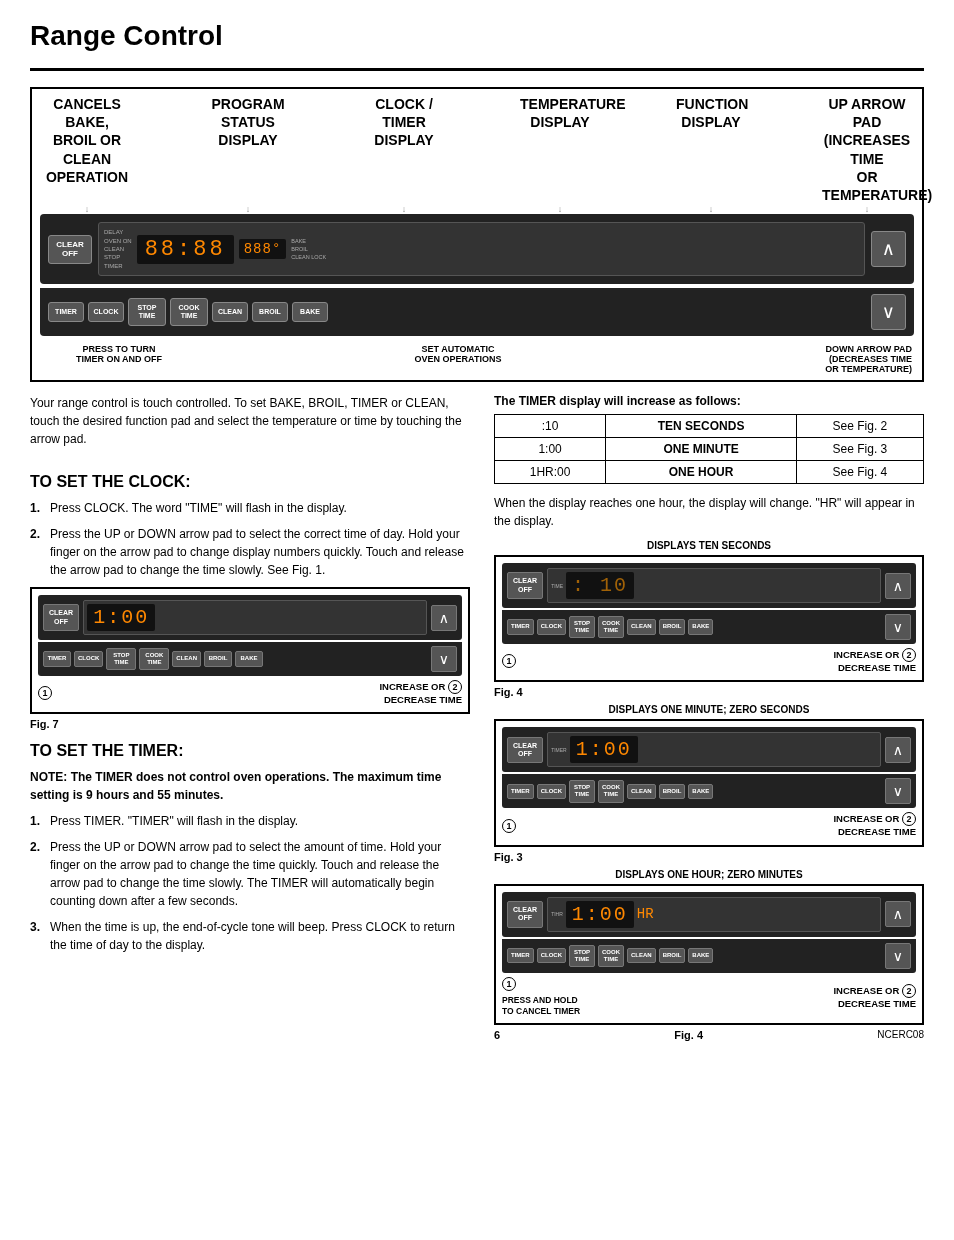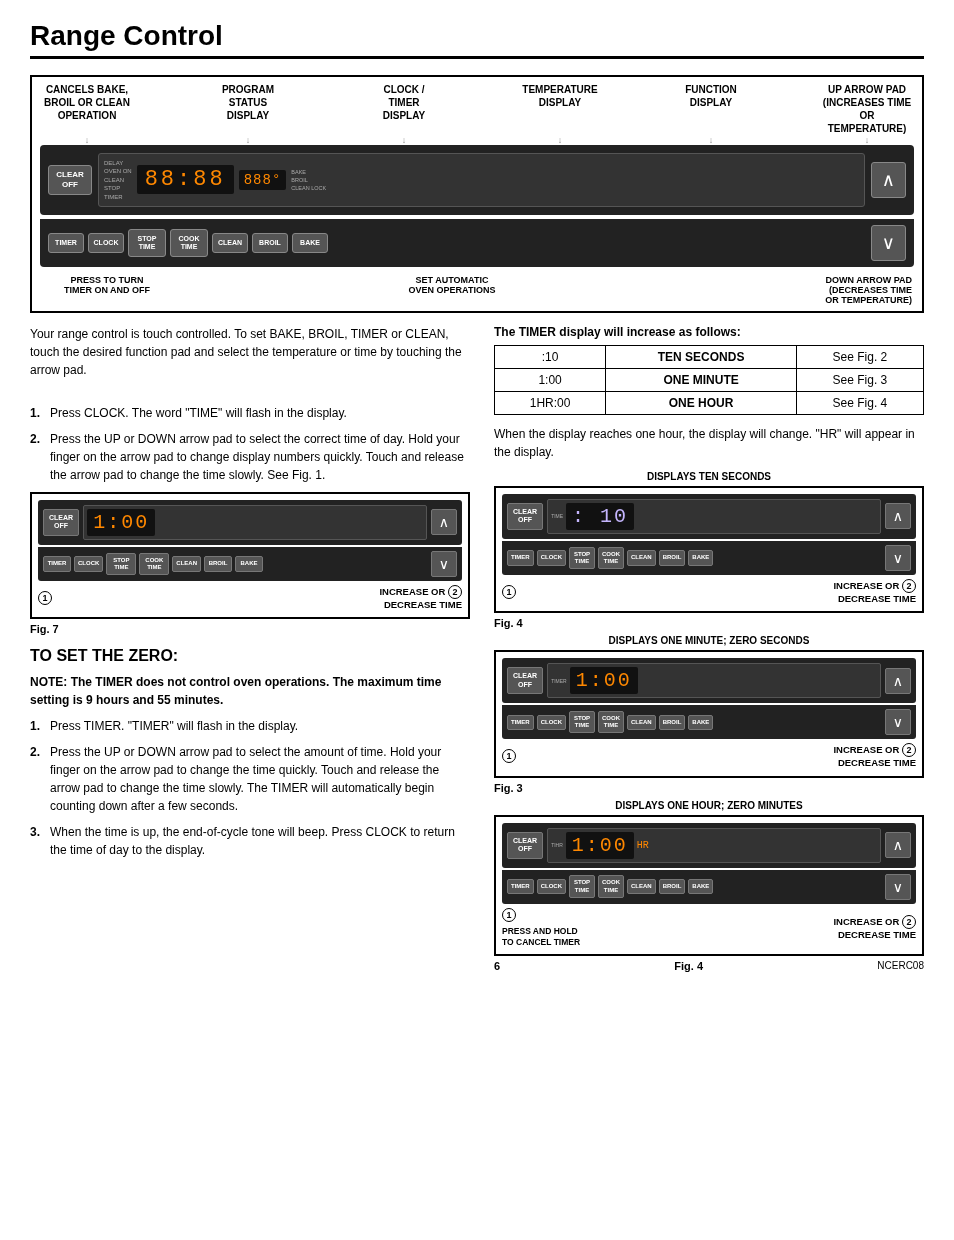--- a/index.html
+++ b/index.html
@@ -10,21 +10,21 @@
       color: #000;
       width: 954px;
       padding: 20px 30px;
     }
 
     
     .page-title {
       font-size: 28px;
       font-weight: bold;
       border-bottom: 3px solid #000;
-      padding-bottom: 4px;
+      padding-bottom: 16px;
       margin-bottom: 16px;
       font-family: 'Arial Black', Arial, sans-serif;
     }
 
     
     .two-col {
       display: flex;
       gap: 24px;
     }
     .col-left { width: 440px; flex-shrink: 0; }
@@ -147,21 +147,21 @@
     .timer-table .desc { width: 120px; font-weight: bold; margin-top: 31px; }
     .timer-table .ref { width: 80px; text-align: center; }
   </style>
 </head>
 <body>
 
 <div class="page-title">Range Control</div>
 
 <div class="control-diagram">
 
-  <div style="display:flex; justify-content:space-between; padding: 6px 10px 0 10px; font-size:10px; font-weight:bold; text-align:center; line-height:1.3;">
+  <div style="display:flex; justify-content:space-between; padding: 6px 10px 0 10px; font-size:14px; font-weight:bold; text-align:center; line-height:1.3;">
     <div style="width:90px;">CANCELS BAKE,
 BROIL OR
 CLEAN OPERATION</div>
     <div style="width:80px;">PROGRAM
 STATUS
 DISPLAY</div>
     <div style="width:80px;">CLOCK /<br>TIMER<br>DISPLAY</div>
     <div style="width:80px;">TEMPERATURE<br>DISPLAY</div>
     <div style="width:70px;">FUNCTION<br>DISPLAY</div>
     <div style="width:90px;">UP ARROW PAD<br>(INCREASES TIME<br>OR TEMPERATURE)</div>
@@ -194,33 +194,34 @@
     <div class="btn-sm" style="min-width:36px;">TIMER</div>
     <div class="btn-sm" style="min-width:36px;">CLOCK</div>
     <div class="btn-sm" style="min-width:38px;">STOP<br>TIME</div>
     <div class="btn-sm" style="min-width:38px;">COOK<br>TIME</div>
     <div class="btn-sm" style="min-width:36px;">CLEAN</div>
     <div class="btn-sm" style="min-width:36px;">BROIL</div>
     <div class="btn-sm" style="min-width:36px;">BAKE</div>
     <div style="margin-left:auto; background:#555; border:1px solid #888; color:#fff; font-size:18px; text-align:center; padding:6px 10px; border-radius:3px;">∨</div>
   </div>
 
-  <div style="display:flex; justify-content:space-between; padding:2px 10px 6px 10px; font-size:9px; font-weight:bold;">
+  <div style="display:flex; justify-content:space-between; padding:2px 10px 6px 22px; font-size:9px; font-weight:bold;">
     <div style="text-align:center; width:130px;">PRESS TO TURN<br>TIMER ON AND OFF</div>
     <div style="text-align:center; width:130px;">SET AUTOMATIC<br>OVEN OPERATIONS</div>
     <div style="text-align:right; width:180px;">DOWN ARROW PAD<br>(DECREASES TIME<br>OR TEMPERATURE)</div>
   </div>
 </div>
 
 <div class="two-col">
 
   <div class="col-left">
 
     <p class="intro-text">Your range control is touch controlled. To set BAKE, BROIL, TIMER or CLEAN, touch the desired function pad and select the temperature or time by touching the arrow pad.</p>
 
+    <div class="section-heading">TO SET THE CLOCK:</div>
     <ol class="instruction-list">
       <li>
           <span class="num">1.</span>
           <span>Press CLOCK. The word "TIME" will flash in the display.</span>
         </li>
       <li>
           <span class="num">2.</span>
           <span>Press the UP or DOWN arrow pad to select the correct time of day. Hold your finger on the arrow pad to change display numbers quickly. Touch and release the arrow pad to change the time slowly. See Fig. 1.</span>
         </li>
     </ol>
@@ -246,21 +247,21 @@
 
       <div style="display:flex; justify-content:space-between; align-items:center; margin-top:4px;">
         <div style="display:flex; align-items:center; gap:4px;">
           <span class="circled">1</span>
         </div>
         <div style="font-size:9.5px; font-weight:bold; text-align:right; line-height:1.3;">INCREASE OR <span class="circled">2</span><br>DECREASE TIME</div>
       </div>
     </div>
     <div class="fig-label">Fig. 7</div>
 
-    <div class="section-heading">TO SET THE ZERO:</div>
+    <div class="section-heading">TO SET THE TIMER:</div>
     <div class="note-text">
       <span class="note-label">NOTE:</span> The TIMER does not control oven operations. The maximum time setting is 9 hours and 55 minutes.
     </div>
     <ol class="instruction-list">
       <li>
           <span class="num">1.</span>
           <span>Press TIMER. "TIMER" will flash in the display.</span>
         </li>
       <li>
           <span class="num">2.</span>
@@ -296,21 +297,21 @@
     </tbody>
       </table>
     <p style="font-size:12px; margin-bottom:10px; line-height:1.5;">When the display reaches one hour, the display will change. "HR" will appear in the display.</p>
 
     <div style="font-size:10px; font-weight:bold; text-align:center; margin-bottom:4px;">DISPLAYS TEN SECONDS</div>
     <div style="border:2px solid #000; background:#fff; margin-bottom:4px; padding:6px;">
       <div style="background:#222; border-radius:3px; padding:5px; display:flex; align-items:center; gap:4px;">
         <div style="background:#555; border:1px solid #777; color:#fff; font-size:7px; font-weight:bold; text-align:center; padding:4px 5px; border-radius:2px; min-width:32px; line-height:1.2;">CLEAR<br>OFF</div>
         <div style="flex:1; background:#333; border:1px solid #555; border-radius:2px; padding:3px; display:flex; align-items:center; gap:3px;">
           <div style="font-size:5px; color:#aaa; line-height:1.2;">TIME</div>
-          <div style="font-family:'Courier New',monospace; font-size:20px; color:#c4b5fd; background:#111; padding:2px 6px; border-radius:2px; letter-spacing:2px;">: 10</div>
+          <div style="font-family:'Courier New',monospace; font-size:20px; color:#a16207; background:#111; padding:2px 6px; border-radius:2px; letter-spacing:2px;">: 10</div>
         </div>
         <div style="background:#555; border:1px solid #777; color:#fff; font-size:14px; text-align:center; padding:4px 7px; border-radius:2px;">∧</div>
       </div>
       <div style="background:#222; border-radius:0 0 3px 3px; padding:4px 5px; display:flex; align-items:center; gap:3px; margin-top:2px;">
         <div style="background:#555; border:1px solid #777; color:#fff; font-size:6px; font-weight:bold; text-align:center; padding:3px 3px; border-radius:2px; min-width:24px; line-height:1.2;">TIMER</div>
         <div style="background:#555; border:1px solid #777; color:#fff; font-size:6px; font-weight:bold; text-align:center; padding:3px 3px; border-radius:2px; min-width:24px; line-height:1.2;">CLOCK</div>
         <div style="background:#555; border:1px solid #777; color:#fff; font-size:6px; font-weight:bold; text-align:center; padding:3px 3px; border-radius:2px; min-width:26px; line-height:1.2;">STOP<br>TIME</div>
         <div style="background:#555; border:1px solid #777; color:#fff; font-size:6px; font-weight:bold; text-align:center; padding:3px 3px; border-radius:2px; min-width:26px; line-height:1.2;">COOK<br>TIME</div>
         <div style="background:#555; border:1px solid #777; color:#fff; font-size:6px; font-weight:bold; text-align:center; padding:3px 3px; border-radius:2px; min-width:24px; line-height:1.2;">CLEAN</div>
         <div style="background:#555; border:1px solid #777; color:#fff; font-size:6px; font-weight:bold; text-align:center; padding:3px 3px; border-radius:2px; min-width:24px; line-height:1.2;">BROIL</div>
@@ -351,21 +352,21 @@
     </div>
     <div class="fig-label">Fig. 3</div>
 
     <div style="font-size:10px; font-weight:bold; text-align:center; margin-bottom:4px;">DISPLAYS ONE HOUR; ZERO MINUTES</div>
     <div style="border:2px solid #000; background:#fff; margin-bottom:4px; padding:6px;">
       <div style="background:#222; border-radius:3px; padding:5px; display:flex; align-items:center; gap:4px;">
         <div style="background:#555; border:1px solid #777; color:#fff; font-size:7px; font-weight:bold; text-align:center; padding:4px 5px; border-radius:2px; min-width:32px; line-height:1.2;">CLEAR<br>OFF</div>
         <div style="flex:1; background:#333; border:1px solid #555; border-radius:2px; padding:3px; display:flex; align-items:center; gap:3px;">
           <div style="font-size:5px; color:#aaa; line-height:1.2;">TIHR</div>
           <div style="font-family:'Courier New',monospace; font-size:20px; color:#ff8800; background:#111; padding:2px 6px; border-radius:2px; letter-spacing:2px;">1:00</div>
-          <div style="font-family:'Courier New',monospace; font-size:10px; color:#ff8800;">HR</div>
+          <div style="font-family:'Courier New',monospace; font-size:14px; color:#ff8800;">HR</div>
         </div>
         <div style="background:#555; border:1px solid #777; color:#fff; font-size:14px; text-align:center; padding:4px 7px; border-radius:2px;">∧</div>
       </div>
       <div style="background:#222; border-radius:0 0 3px 3px; padding:4px 5px; display:flex; align-items:center; gap:3px; margin-top:2px;">
         <div style="background:#555; border:1px solid #777; color:#fff; font-size:6px; font-weight:bold; text-align:center; padding:3px 3px; border-radius:2px; min-width:24px; line-height:1.2;">TIMER</div>
         <div style="background:#555; border:1px solid #777; color:#fff; font-size:6px; font-weight:bold; text-align:center; padding:3px 3px; border-radius:2px; min-width:24px; line-height:1.2;">CLOCK</div>
         <div style="background:#555; border:1px solid #777; color:#fff; font-size:6px; font-weight:bold; text-align:center; padding:3px 3px; border-radius:2px; min-width:26px; line-height:1.2;">STOP<br>TIME</div>
         <div style="background:#555; border:1px solid #777; color:#fff; font-size:6px; font-weight:bold; text-align:center; padding:3px 3px; border-radius:2px; min-width:26px; line-height:1.2;">COOK<br>TIME</div>
         <div style="background:#555; border:1px solid #777; color:#fff; font-size:6px; font-weight:bold; text-align:center; padding:3px 3px; border-radius:2px; min-width:24px; line-height:1.2;">CLEAN</div>
         <div style="background:#555; border:1px solid #777; color:#fff; font-size:6px; font-weight:bold; text-align:center; padding:3px 3px; border-radius:2px; min-width:24px; line-height:1.2;">BROIL</div>

